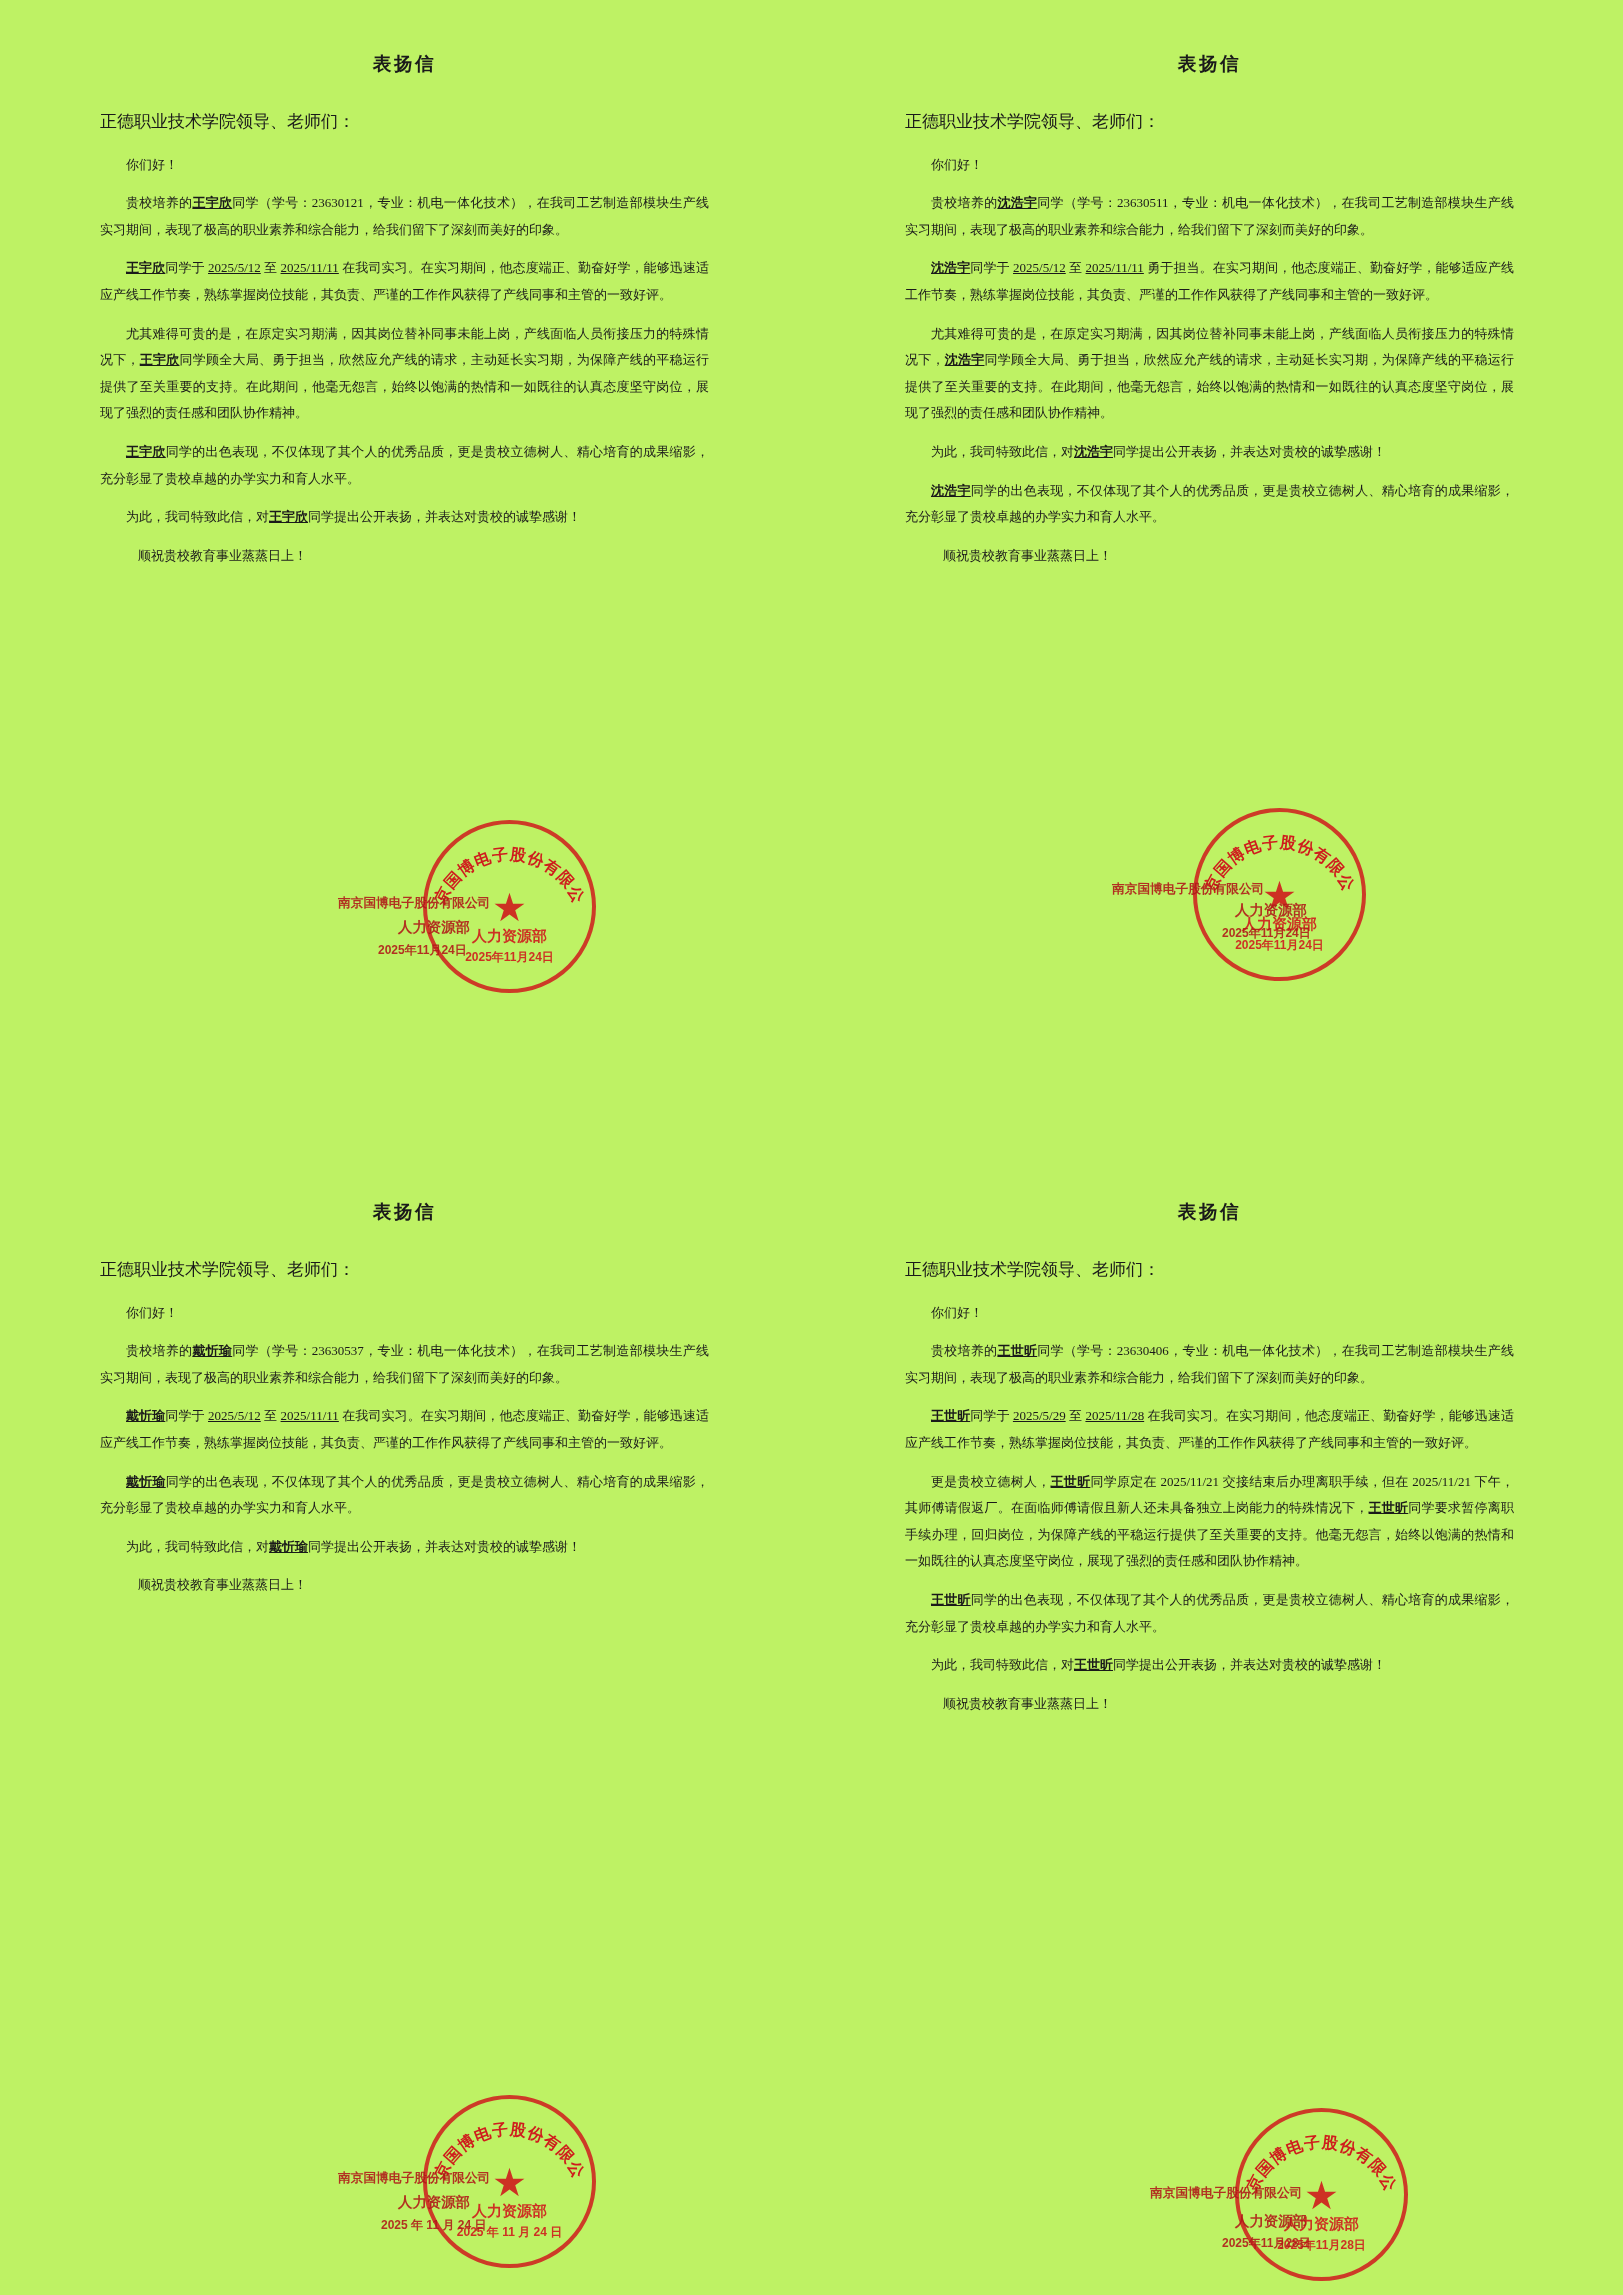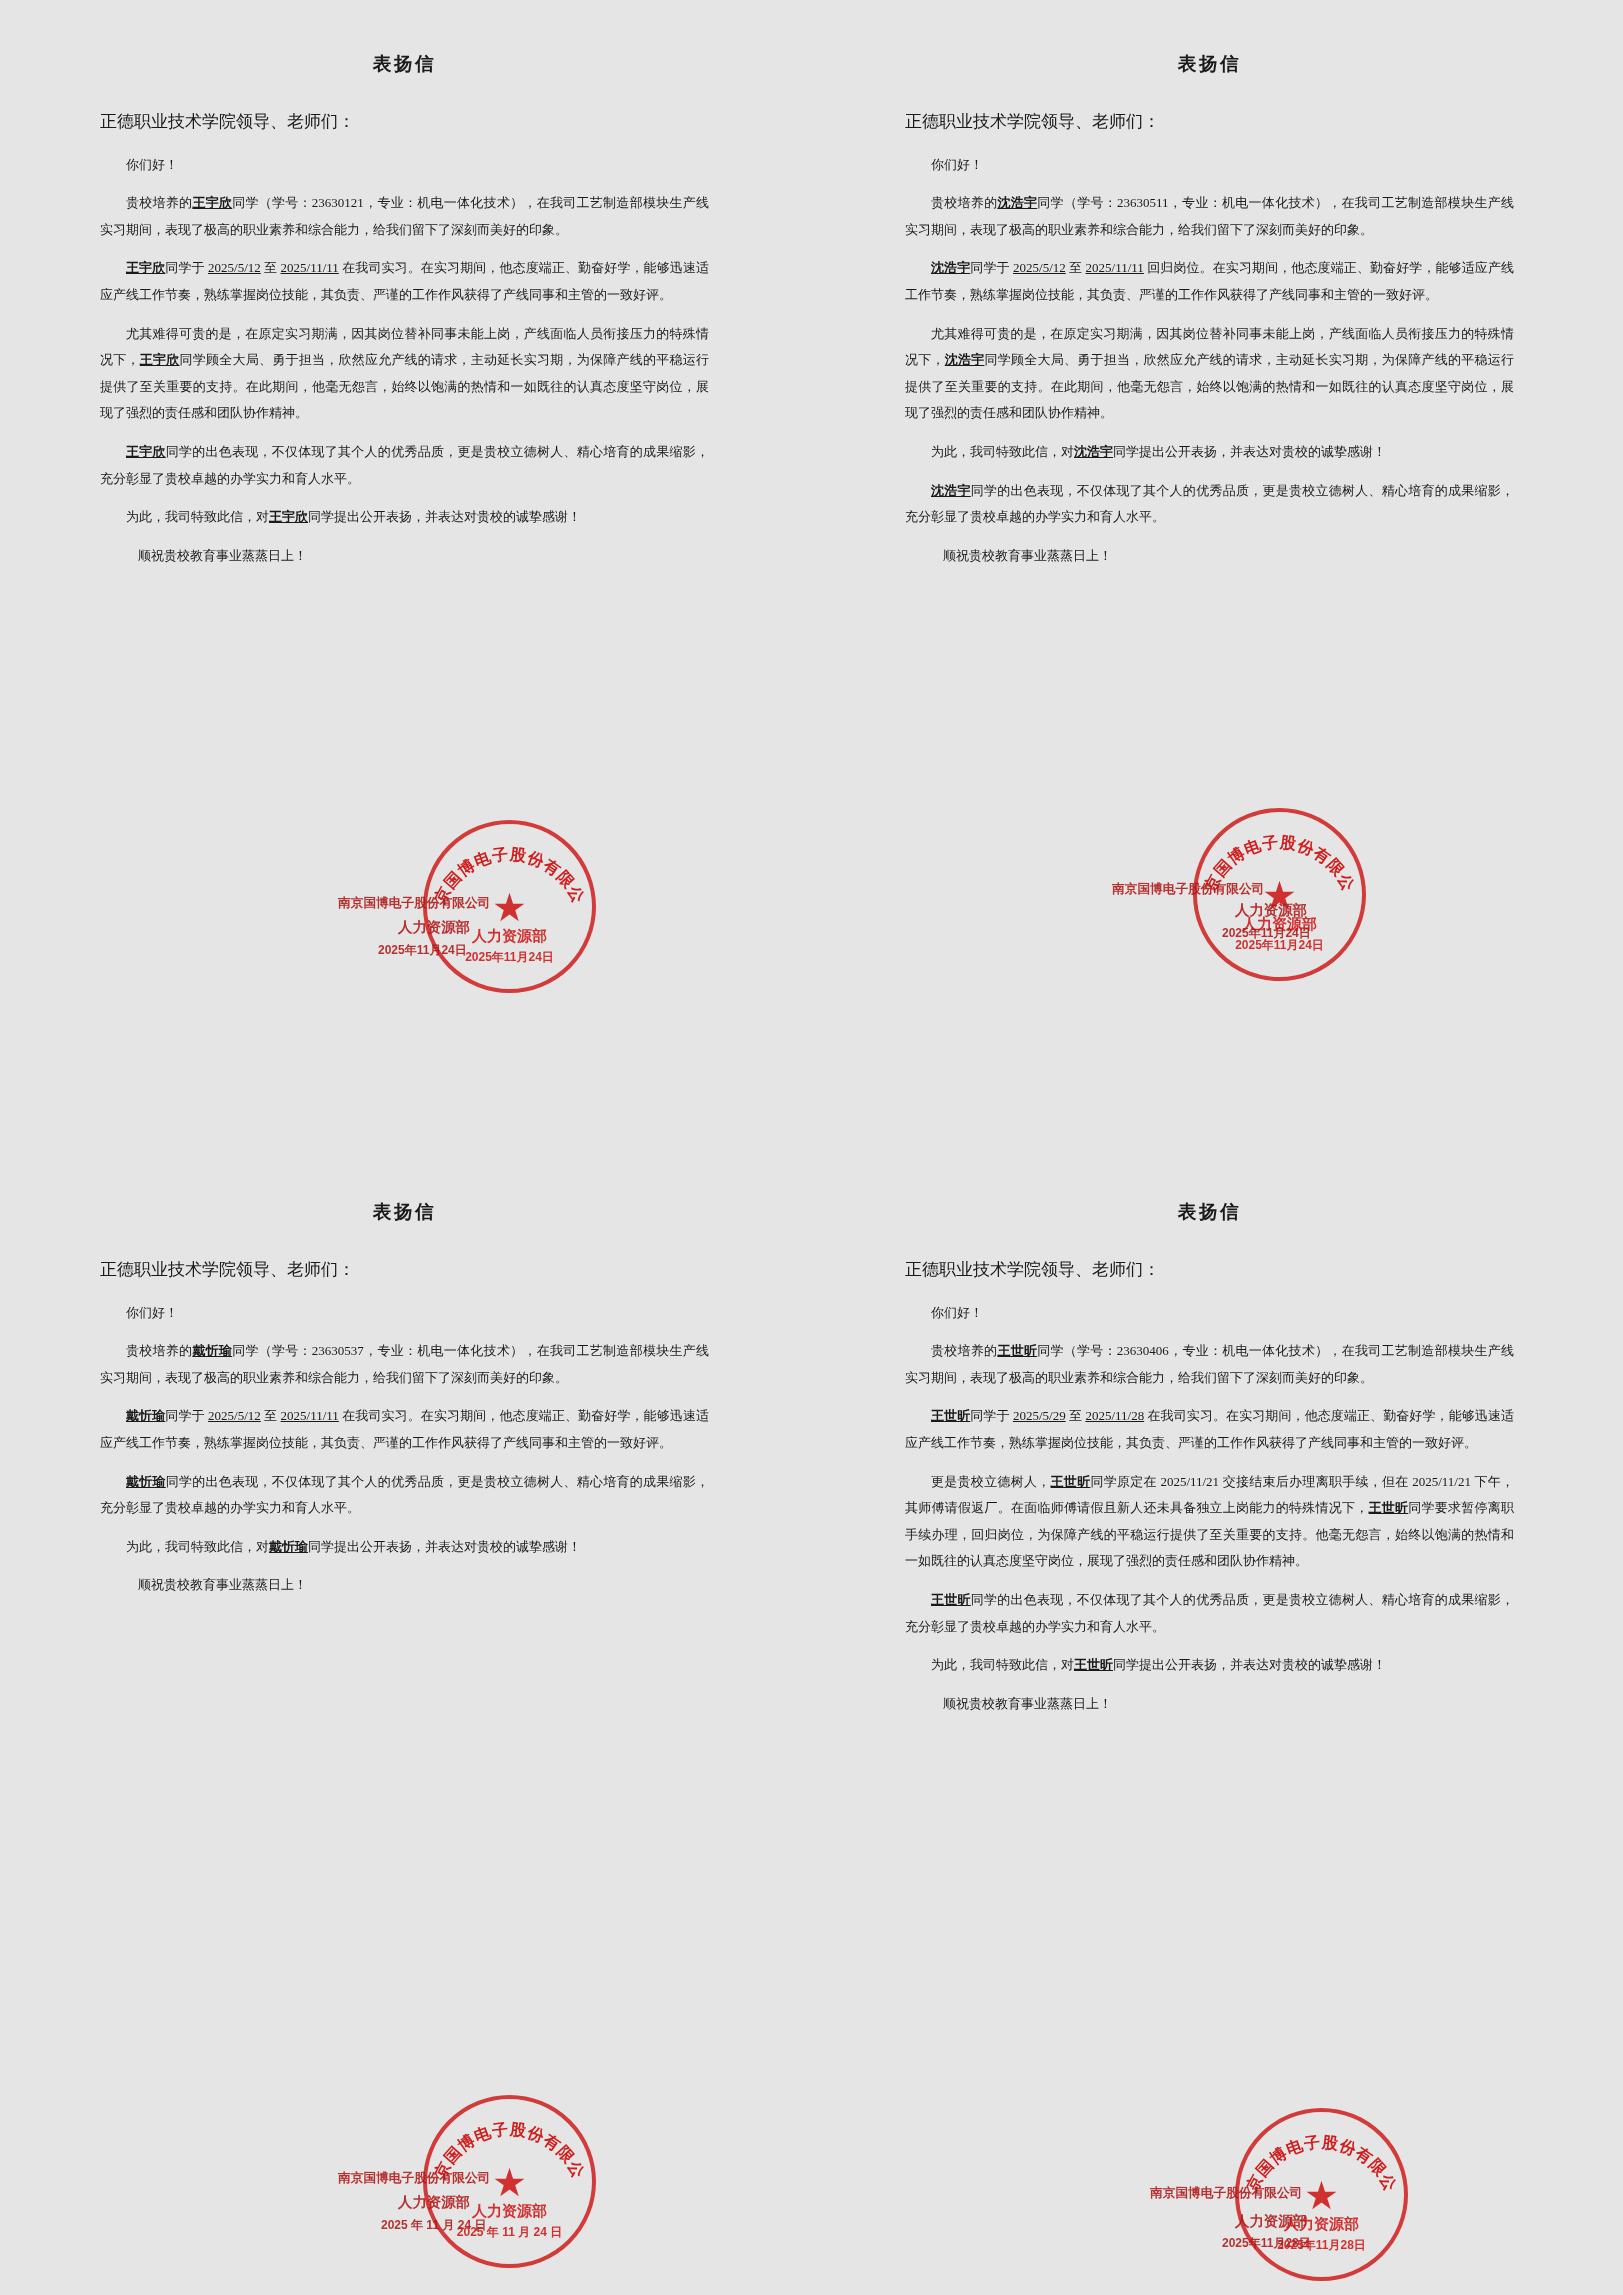--- a/index.html
+++ b/index.html
@@ -12,21 +12,21 @@
     height: 2295px;
     font-family: "Liberation Serif", "DejaVu Serif", serif;
     color: #1a1a1a;
     position: relative;
   }
   .sheet {
     position: absolute;
     width: 812px;
     height: 1148px;
     box-sizing: border-box;
-    background: #e5e5e5;
+    background: #bef264;
     overflow: hidden;
     padding-left: 14px;
   }
   .sheet-1 { left: 0;    top: 0; }
   .sheet-2 { left: 812px; top: 0; }
   .sheet-3 { left: 0;    top: 1148px; }
   .sheet-4 { left: 812px; top: 1148px; }
 
   .page-inner {
     position: absolute;
@@ -201,21 +201,21 @@
   <div class="stamp-text stamp-dept">人力资源部</div>
   <div class="stamp-text stamp-date">2025年11月24日</div>
 </div>
 
 <div class="sheet sheet-2">
   <div class="page-inner">
     <div class="title">表扬信</div>
     <div class="salutation">正德职业技术学院领导、老师们：</div>
     <div class="greeting">你们好！</div>
     <p class="body-par"><span>贵校培养的</span><span class="name">沈浩宇</span><span>同学（学号：23630511，专业：机电一体化技术），在我司工艺制造部模块生产线实习期间，表现了极高的职业素养和综合能力，给我们留下了深刻而美好的印象。</span></p>
-    <p class="body-par"><span class="name">沈浩宇</span><span>同学于</span> <span class="u">2025/5/12</span> <span>至</span> <span class="u">2025/11/11</span> <span>回归岗位。在实习期间，他态度端正、勤奋好学，能够适应产线工作节奏，熟练掌握岗位技能，其负责、严谨的工作作风获得了产线同事和主管的一致好评。</span></p>
+    <p class="body-par"><span class="name">沈浩宇</span><span>同学于</span> <span class="u">2025/5/12</span> <span>至</span> <span class="u">2025/11/11</span> <span>勇于担当。在实习期间，他态度端正、勤奋好学，能够适应产线工作节奏，熟练掌握岗位技能，其负责、严谨的工作作风获得了产线同事和主管的一致好评。</span></p>
     <p class="body-par"><span>尤其难得可贵的是，在原定实习期满，因其岗位替补同事未能上岗，产线面临人员衔接压力的特殊情况下，</span><span class="name">沈浩宇</span><span>同学顾全大局、勇于担当，欣然应允产线的请求，主动延长实习期，为保障产线的平稳运行提供了至关重要的支持。在此期间，他毫无怨言，始终以饱满的热情和一如既往的认真态度坚守岗位，展现了强烈的责任感和团队协作精神。</span></p>
     <p class="body-par"><span>为此，我司特致此信，对</span><span class="name">沈浩宇</span><span>同学提出公开表扬，并表达对贵校的诚挚感谢！</span></p>
     <p class="body-par"><span class="name">沈浩宇</span><span>同学的出色表现，不仅体现了其个人的优秀品质，更是贵校立德树人、精心培育的成果缩影，充分彰显了贵校卓越的办学实力和育人水平。</span></p>
     <p class="closing">顺祝贵校教育事业蒸蒸日上！</p>
   </div>
   <div class="seal-wrap">
     <div class="seal"></div>
     <svg class="seal-arc" viewBox="0 0 205 205">
       <defs>
           <path id="arcPath2" d="M 22,110 A 83,83 0 0 1 183,110"></path>

